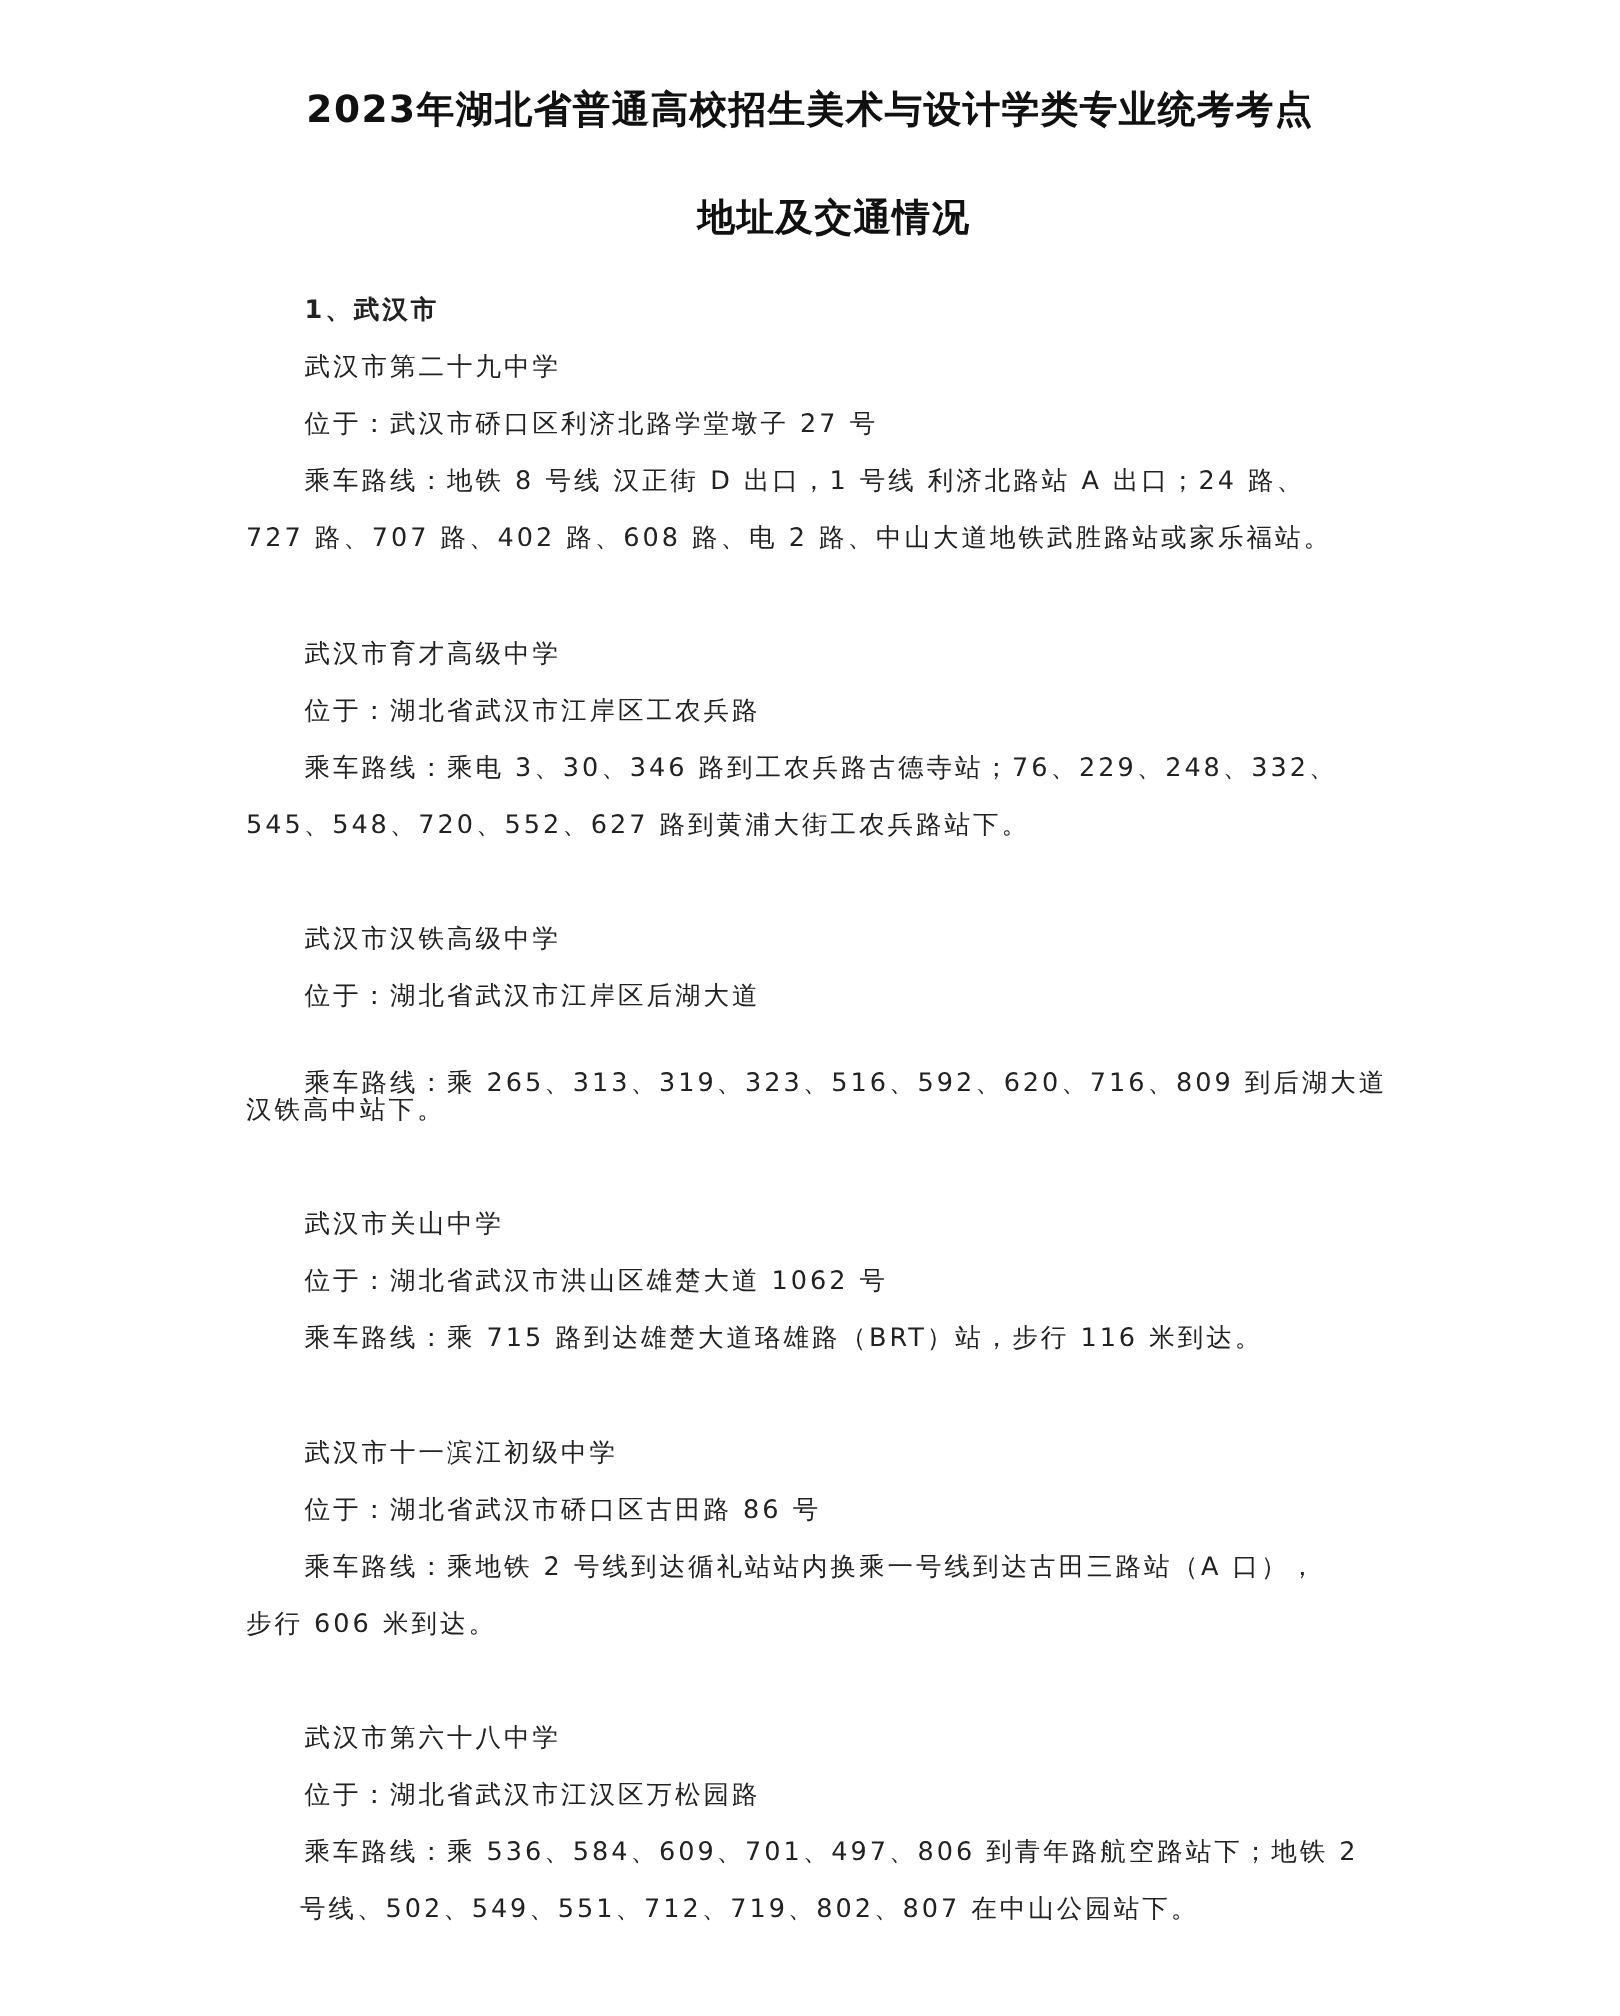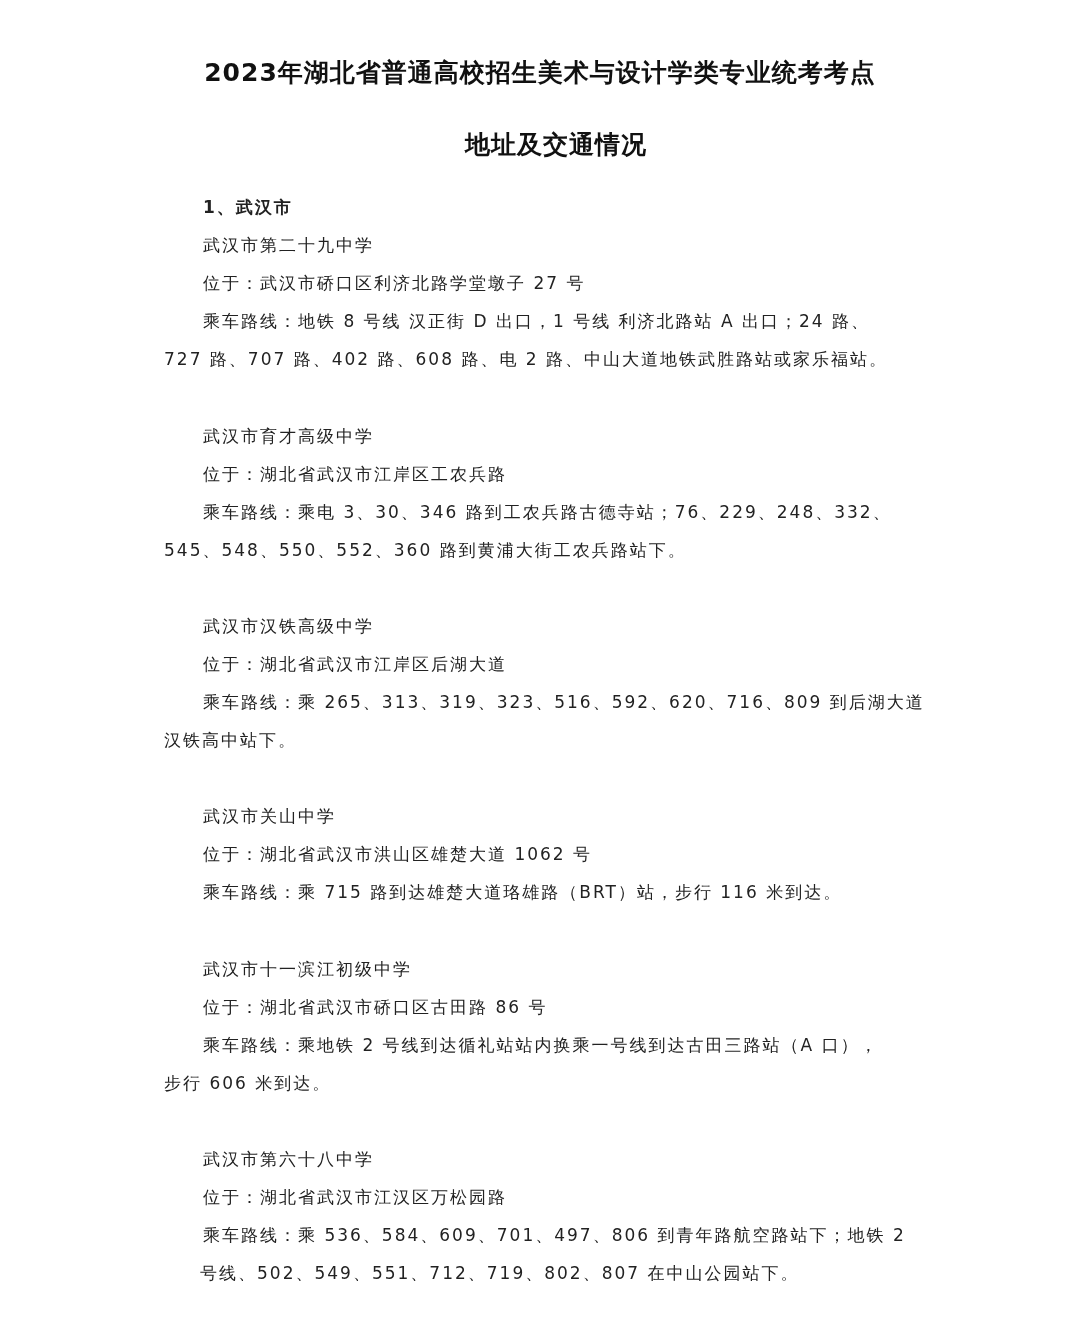--- a/index.html
+++ b/index.html
@@ -61,27 +61,27 @@
     <p class="line indent" style="top:234px;">武汉市第二十九中学</p>
     <p class="line indent" style="top:272px;">位于：武汉市硚口区利济北路学堂墩子 27 号</p>
     <p class="line indent" style="top:310px;">乘车路线：地铁 8 号线 汉正街 D 出口，1 号线 利济北路站 A 出口；24 路、</p>
     <p class="line flush" style="top:348px;">727 路、707 路、402 路、608 路、电 2 路、中山大道地铁武胜路站或家乐福站。</p>
   </div>
 
   <div>
     <p class="line indent" style="top:425px;">武汉市育才高级中学</p>
     <p class="line indent" style="top:463px;">位于：湖北省武汉市江岸区工农兵路</p>
     <p class="line indent" style="top:501px;">乘车路线：乘电 3、30、346 路到工农兵路古德寺站；76、229、248、332、</p>
-    <p class="line flush" style="top:539px;">545、548、550、552、360 路到黄浦大街工农兵路站下。</p>
+    <p class="line flush" style="top:539px;">545、548、720、552、627 路到黄浦大街工农兵路站下。</p>
   </div>
 
   <div>
     <p class="line indent" style="top:615px;">武汉市汉铁高级中学</p>
     <p class="line indent" style="top:653px;">位于：湖北省武汉市江岸区后湖大道</p>
-    <p class="line indent" style="top:691px;">乘车路线：乘 265、313、319、323、516、592、620、716、809 到后湖大道</p>
+    <p class="line indent" style="top:711px;">乘车路线：乘 265、313、319、323、516、592、620、716、809 到后湖大道</p>
     <p class="line flush" style="top:729px;">汉铁高中站下。</p>
   </div>
 
   <div>
     <p class="line indent" style="top:805px;">武汉市关山中学</p>
     <p class="line indent" style="top:843px;">位于：湖北省武汉市洪山区雄楚大道 1062 号</p>
     <p class="line indent" style="top:881px;">乘车路线：乘 715 路到达雄楚大道珞雄路（BRT）站，步行 116 米到达。</p>
   </div>
 
   <div>

